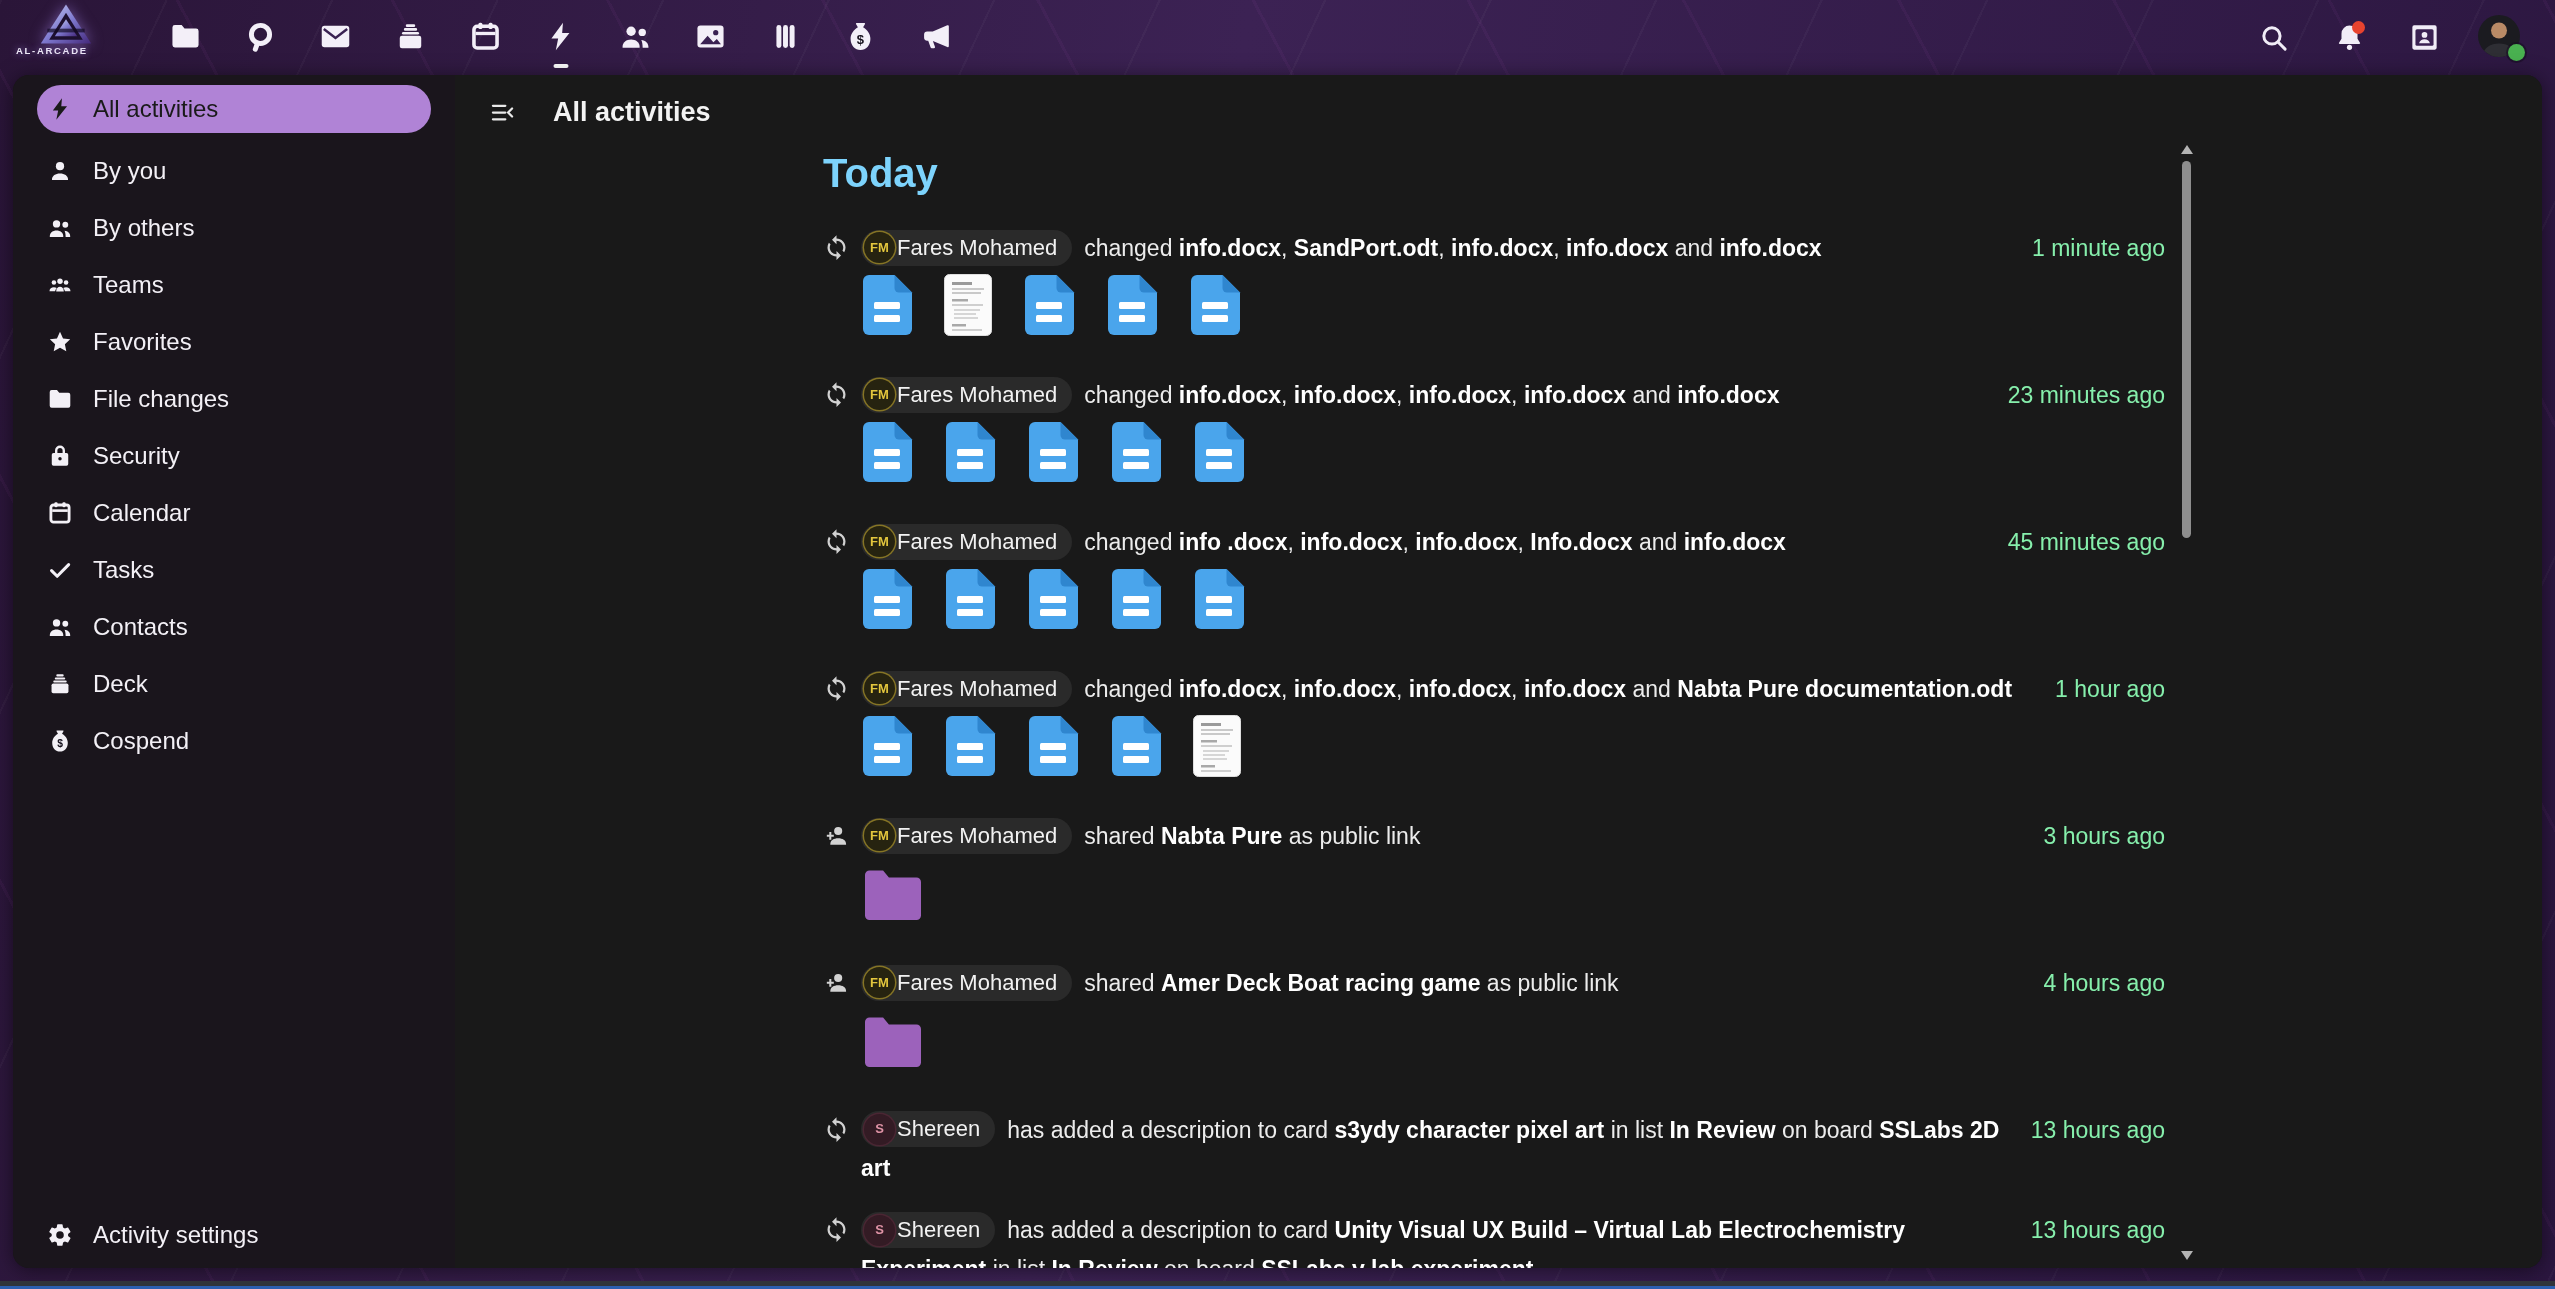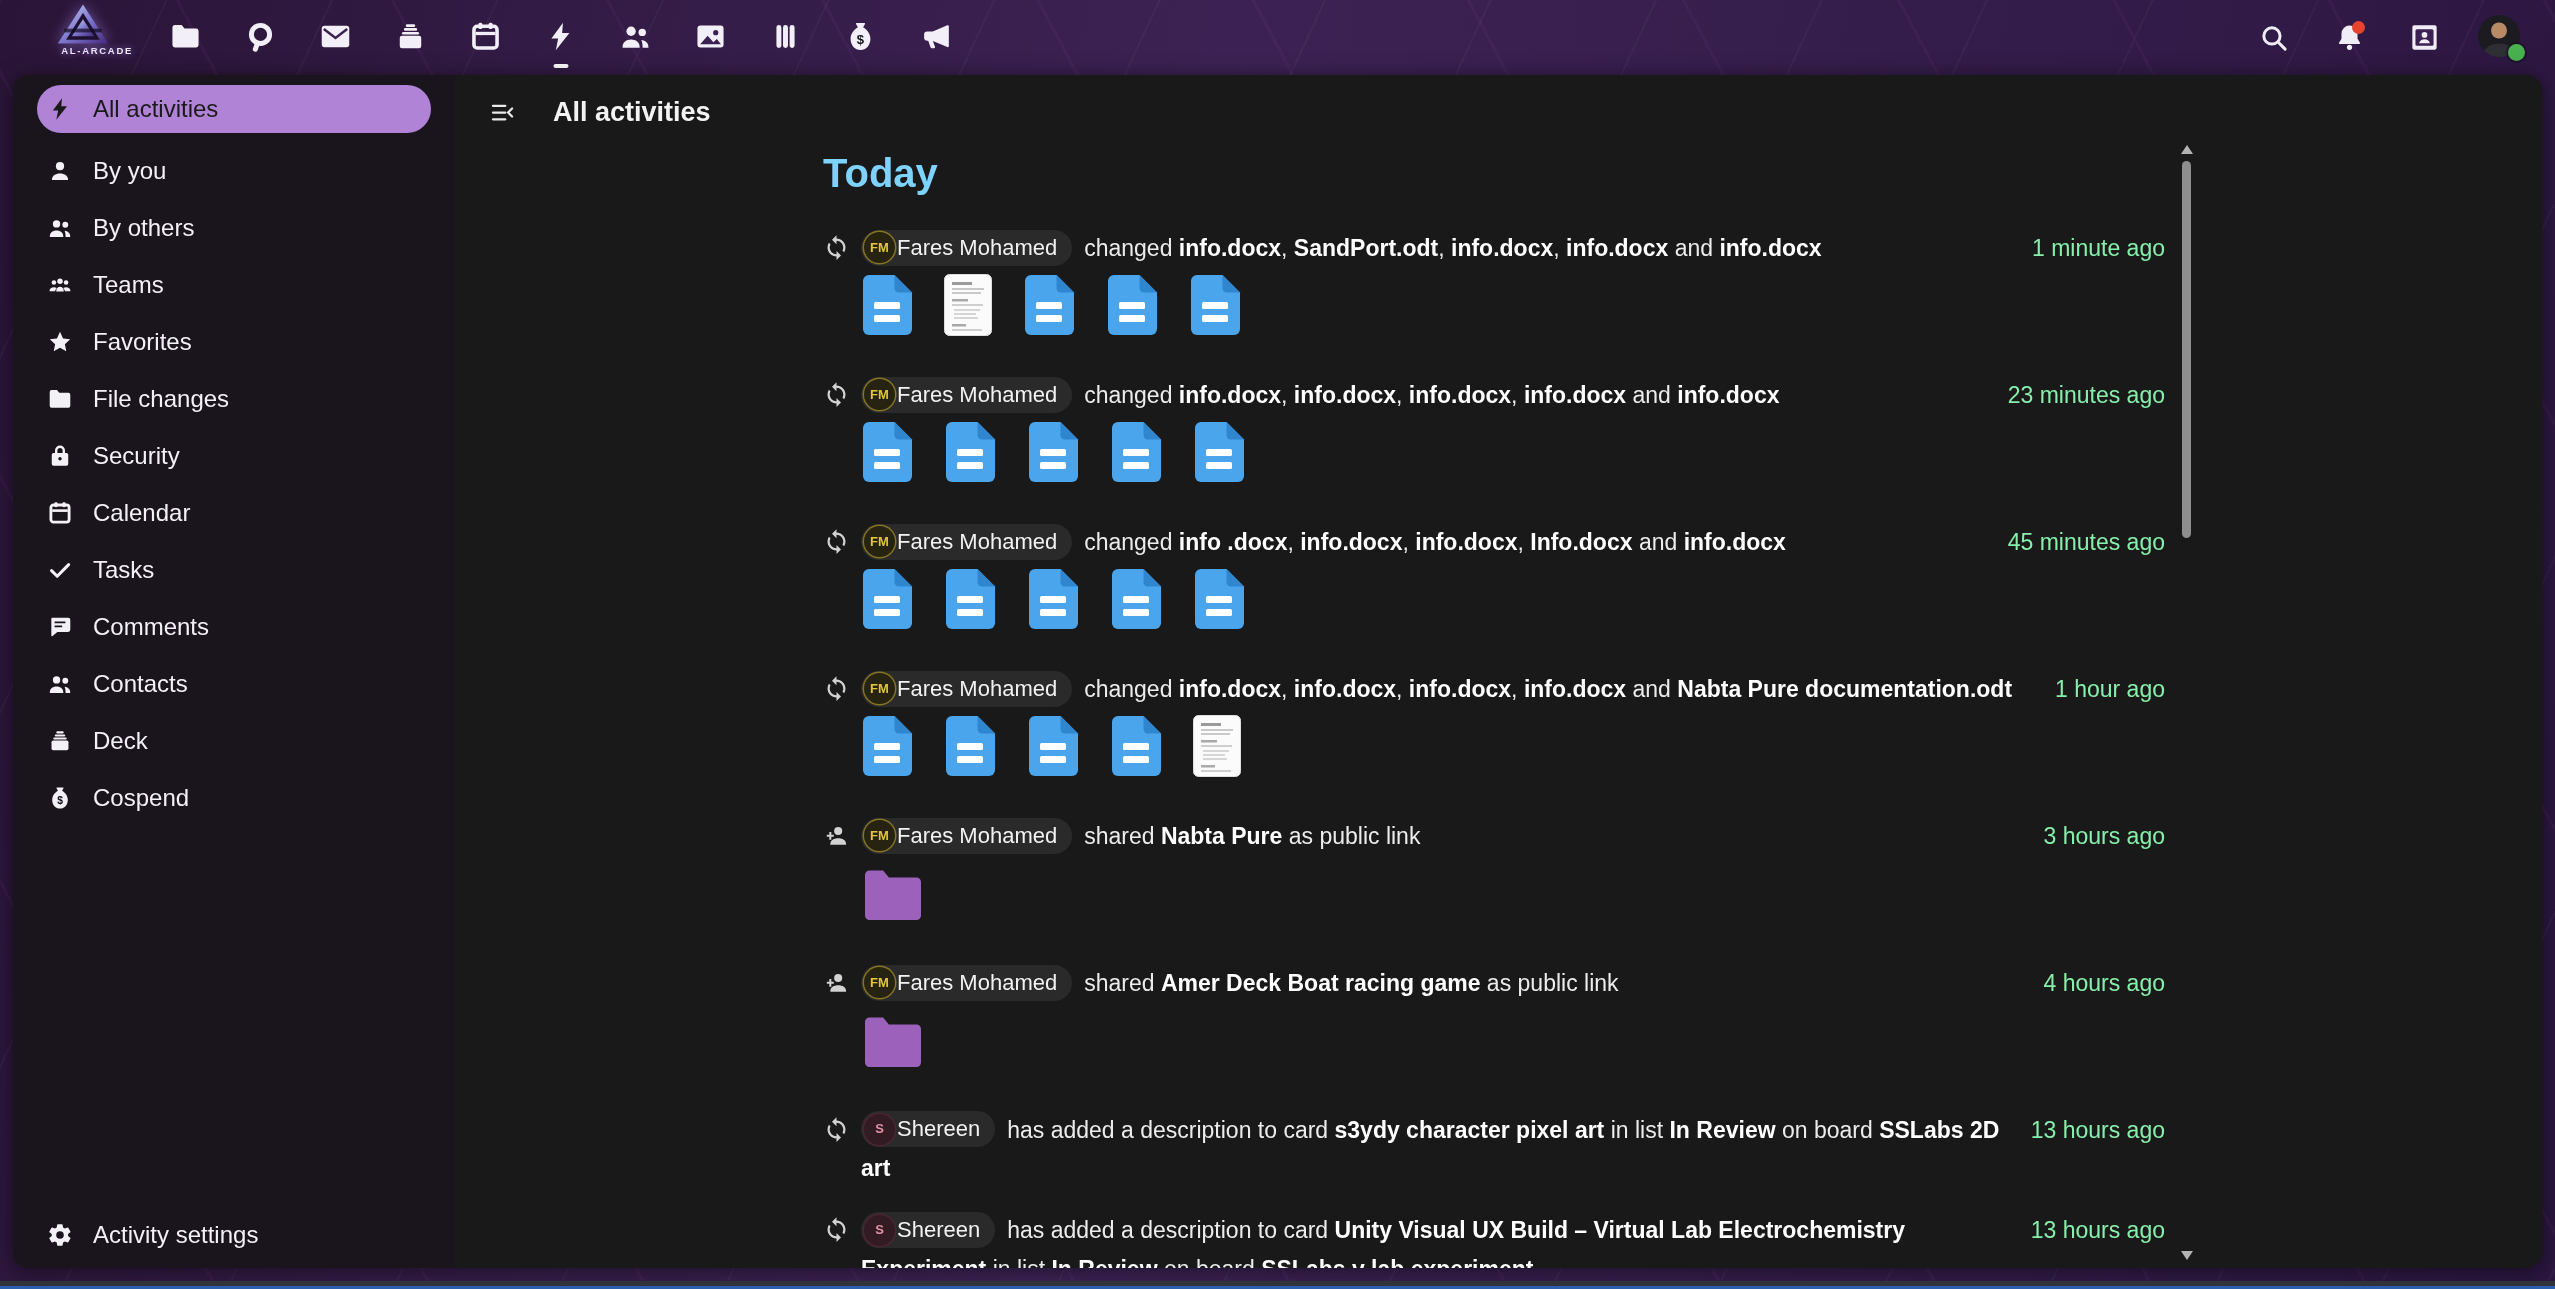--- a/index.html
+++ b/index.html
@@ -6,21 +6,21 @@
   html,body{margin:0;padding:0;background:#0d0712}
   #screen{position:relative;width:2555px;height:1289px;overflow:hidden;
     font-family:"Liberation Sans",sans-serif;color:#ececec;
     background:
       repeating-linear-gradient(115deg, rgba(255,255,255,0.030) 0 2px, transparent 2px 150px),
       repeating-linear-gradient(62deg, rgba(200,90,210,0.055) 0 3px, transparent 3px 190px),
       linear-gradient(100deg,#2a1538 0%,#3c2254 45%,#2b163f 100%);}
 
   
   .topbar{position:absolute;left:0;top:0;right:0;height:73px}
-  .logo{position:absolute;left:33px;top:3px;width:100px;text-align:right;cursor:pointer}
+  .logo{position:absolute;left:16px;top:3px;width:100px;text-align:left;cursor:pointer}
   .logo svg{width:56px;height:42px;display:block;margin:0 auto;filter:drop-shadow(0 0 7px rgba(160,130,230,.55))}
   .logo-text{font-size:9.5px;letter-spacing:1.7px;font-weight:700;color:#efeaf8;text-shadow:0 0 7px rgba(170,140,240,.8)}
   .apps{position:absolute;left:148px;top:0;height:73px;display:flex}
   .app{width:75px;height:73px;display:flex;align-items:center;justify-content:center;position:relative;
        background:none;border:none;color:#f3eff8;cursor:pointer;padding:0}
   .app .icon svg{width:33px;height:33px;display:block}
   .app .active-dot{position:absolute;bottom:5px;left:50%;transform:translateX(-50%);
        width:15px;height:4px;border-radius:2px;background:#ffffff}
   .tb-btn{position:absolute;top:14px;width:46px;height:46px;display:flex;align-items:center;justify-content:center;
        background:none;border:none;color:#f1edf7;cursor:pointer;padding:0}
@@ -325,29 +325,20 @@
           <div class="side-item">
             <span class="icon">
               <svg viewBox="0 0 24 24" fill="none" stroke="currentColor" stroke-width="2.8" stroke-linecap="round" stroke-linejoin="round">
                 <path d="M4.2 12.6l5.2 5.2L20 7"></path>
               </svg>
             </span>
             <span>Tasks</span>
           </div>
           <div class="side-item">
             <span class="icon">
-              <svg viewBox="0 0 24 24">
-                <path fill="currentColor" d="M4.5 3.4h15a2 2 0 0 1 2 2v9.2a2 2 0 0 1-2 2H9.6l-4.5 3.8a.7.7 0 0 1-1.1-.5V5.4a2 2 0 0 1 .5-2z"></path>
-                <path d="M7 7.8h10M7 11.4h7" stroke="#1a151c" stroke-width="1.7"></path>
-              </svg>
-            </span>
-            <span>Comments</span>
-          </div>
-          <div class="side-item">
-            <span class="icon">
               <svg viewBox="0 0 24 24" fill="currentColor">
                 <circle cx="8.8" cy="8.2" r="3.4"></circle>
                 <path d="M2.6 19.4c0-3.2 2.8-5.2 6.2-5.2s6.2 2 6.2 5.2v.8H2.6z"></path>
                 <circle cx="16.9" cy="9" r="2.7"></circle>
                 <path d="M16.2 14.5c3 .3 5.2 2.2 5.2 5v.7h-4.2c0-2.3-.3-4.3-1-5.7z"></path>
               </svg>
             </span>
             <span>Contacts</span>
           </div>
           <div class="side-item">

